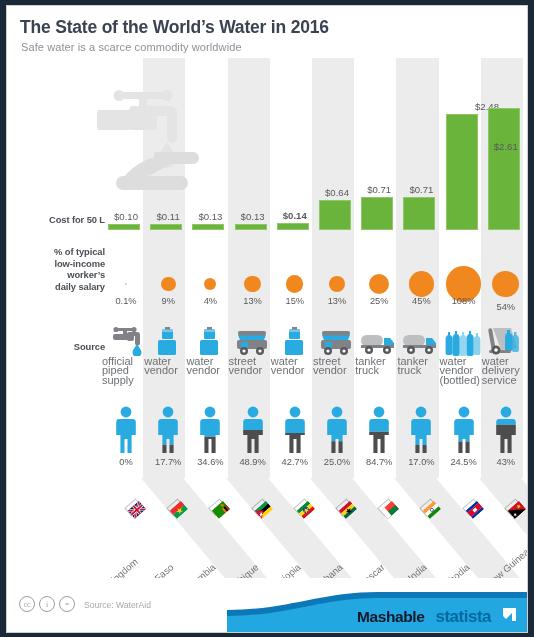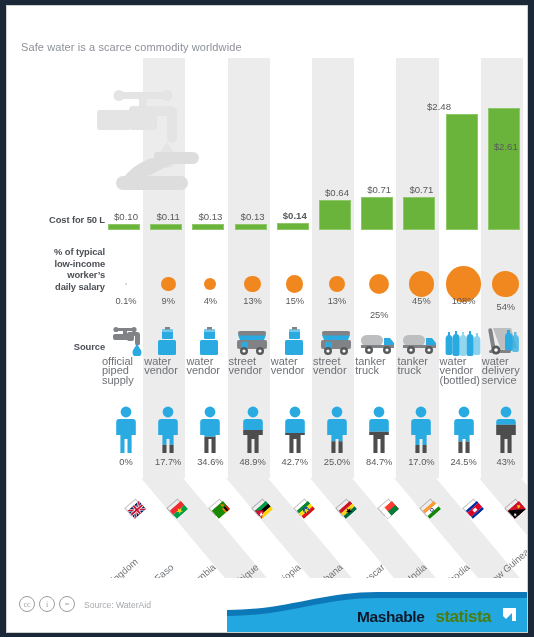--- a/index.html
+++ b/index.html
@@ -70,28 +70,29 @@
   }
   .srcnote{position:absolute;left:77px;top:22px;font-size:8.6px;color:#a5a8ac;}
   .brandwrap{position:absolute;right:0;top:6px;width:300px;height:48px;overflow:hidden;}
   .brandcurve{
     position:absolute;right:0;top:0;width:300px;height:48px;
   }
   .brandtext{
     position:absolute;right:10px;bottom:5px;display:flex;align-items:baseline;gap:11px;
   }
   .mash{font-size:15.5px;font-weight:bold;color:#0f172a;letter-spacing:-0.4px;}
-  .stat{font-size:17px;font-weight:bold;color:#4d7c0f;letter-spacing:-0.5px;}
+  .stat{font-size:17px;font-weight:bold;color:#0369a1;letter-spacing:-0.5px;}
 </style>
 </head>
 <body>
 
 <div class="frame">
 
   <div class="header">
+    <div class="title">The State of the World’s Water in 2016</div>
     <div class="subtitle">Safe water is a scarce commodity worldwide</div>
   </div>
 
   <div class="body">
 
     <div class="stripes" id="stripes">
         <div class="stripe" style="left: 136.2px; width: 42.2px;"></div>
         <div class="stripe" style="left: 220.6px; width: 42.2px;"></div>
         <div class="stripe" style="left: 305px; width: 42.2px;"></div>
         <div class="stripe" style="left: 389.4px; width: 42.2px;"></div>
@@ -147,21 +148,21 @@
         <div>
           <div class="bar" style="left: 354.2px; top: 138.812px; height: 33.1877px; background: rgb(106, 180, 60); border-color: rgb(143, 200, 105);"></div>
           <div class="barval" style="left: 349.2px; top: 125.812px;">$0.71</div>
         </div>
         <div>
           <div class="bar" style="left: 396.4px; top: 138.812px; height: 33.1877px; background: rgb(106, 180, 60); border-color: rgb(143, 200, 105);"></div>
           <div class="barval" style="left: 391.4px; top: 125.812px;">$0.71</div>
         </div>
         <div>
           <div class="bar" style="left: 438.6px; top: 56.0766px; height: 115.923px; background: rgb(106, 180, 60); border-color: rgb(143, 200, 105);"></div>
-          <div class="barval" style="left: 409px; top: 43.0766px;">$2.48</div>
+          <div class="barval" style="left: 457px; top: 43.0766px;">$2.48</div>
         </div>
         <div>
           <div class="bar" style="left: 480.8px; top: 50px; height: 122px; background: rgb(106, 180, 60); border-color: rgb(143, 200, 105);"></div>
           <div class="barval" style="left: 475.8px; top: 37px; margin-top: 46px;">$2.61</div>
         </div>
       </div>
 
     <div class="rowlabel" id="salary-label" style="left:6px;top:188px;width:92px;">
         <div>% of typical</div>
         <div>low-income</div>
@@ -175,21 +176,21 @@
         <div class="pct" style="left: 138.2px; top: 238px;">9%</div>
         <div class="circ" style="width: 11.9811px; height: 11.9811px; left: 197.409px; top: 220.009px; background: rgb(240, 136, 31);"></div>
         <div class="pct" style="left: 180.4px; top: 238px;">4%</div>
         <div class="circ" style="width: 16.4614px; height: 16.4614px; left: 237.369px; top: 217.769px; background: rgb(240, 136, 31);"></div>
         <div class="pct" style="left: 222.6px; top: 238px;">13%</div>
         <div class="circ" style="width: 17.2077px; height: 17.2077px; left: 279.196px; top: 217.396px; background: rgb(240, 136, 31);"></div>
         <div class="pct" style="left: 264.8px; top: 238px;">15%</div>
         <div class="circ" style="width: 16.4614px; height: 16.4614px; left: 321.769px; top: 217.769px; background: rgb(240, 136, 31);"></div>
         <div class="pct" style="left: 307px; top: 238px;">13%</div>
         <div class="circ" style="width: 20.3526px; height: 20.3526px; left: 362.024px; top: 215.824px; background: rgb(240, 136, 31);"></div>
-        <div class="pct" style="left: 349.2px; top: 252px;">25%</div>
+        <div class="pct" style="left: 349.2px; top: 238px;">25%</div>
         <div class="circ" style="width: 25.1194px; height: 25.1194px; left: 401.84px; top: 213.44px; background: rgb(240, 136, 31);"></div>
         <div class="pct" style="left: 391.4px; top: 238px;">45%</div>
         <div class="circ" style="width: 35.4px; height: 35.4px; left: 438.9px; top: 208.3px; background: rgb(240, 136, 31);"></div>
         <div class="pct" style="left: 433.6px; top: 238px;">108%</div>
         <div class="circ" style="width: 26.9061px; height: 26.9061px; left: 485.347px; top: 212.547px; background: rgb(240, 136, 31);"></div>
         <div class="pct" style="left: 475.8px; top: 244px;">54%</div>
       </div>
 
     <div class="rowlabel" style="left:6px;top:283px;width:92px;">Source</div>
     <div id="sources">

